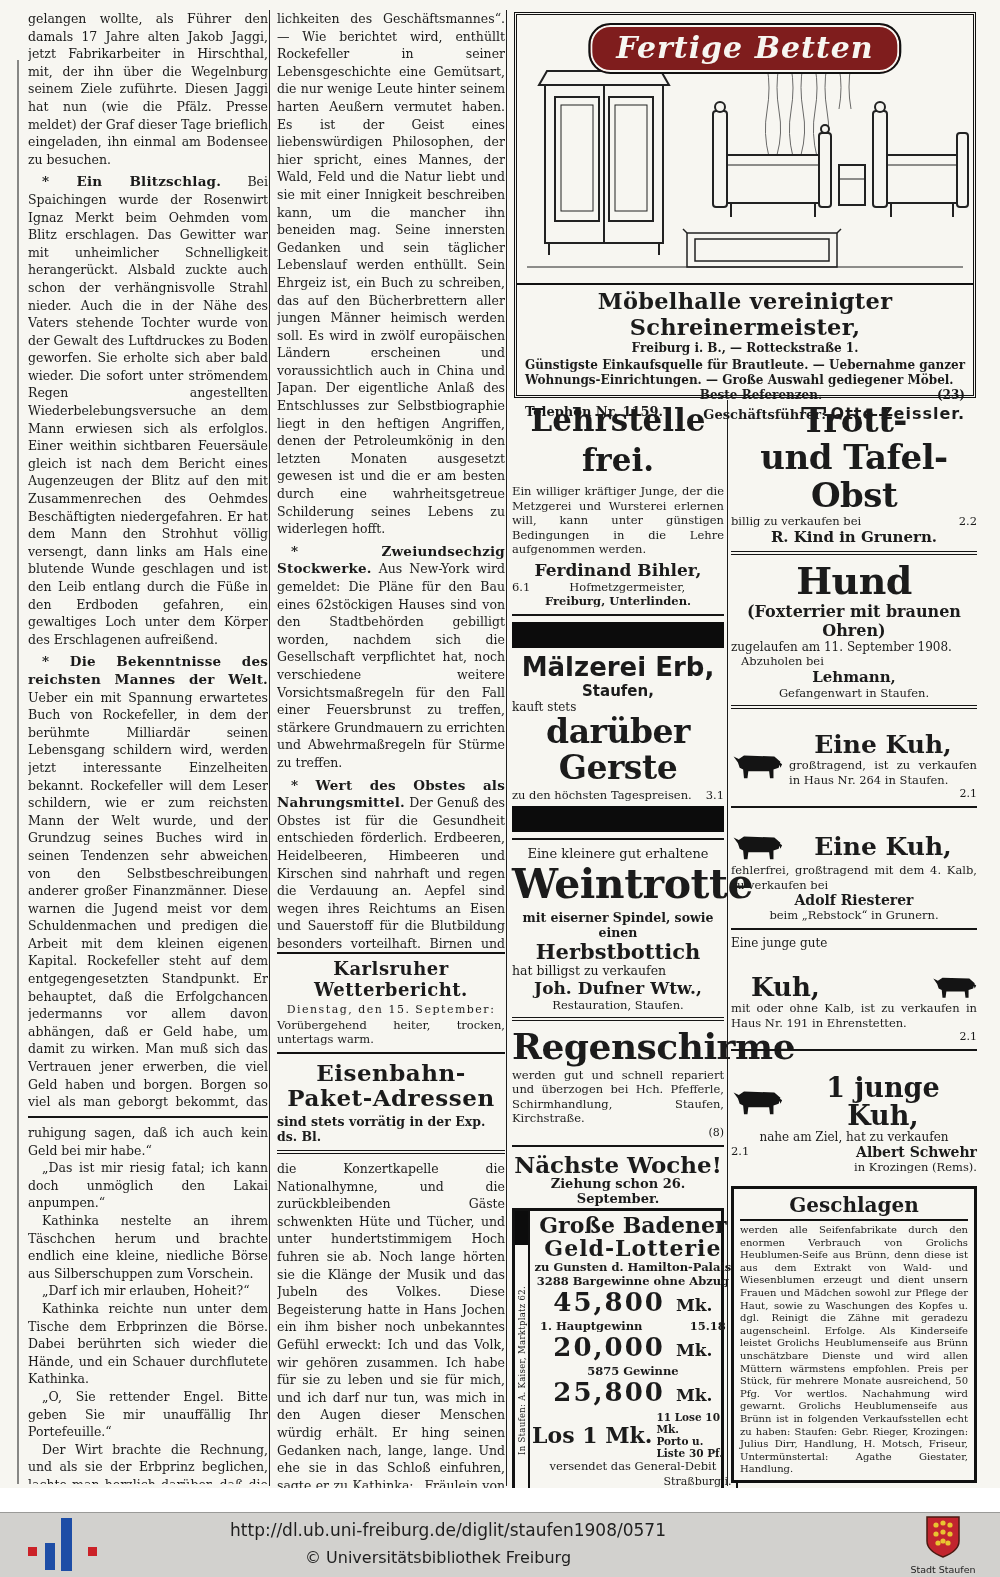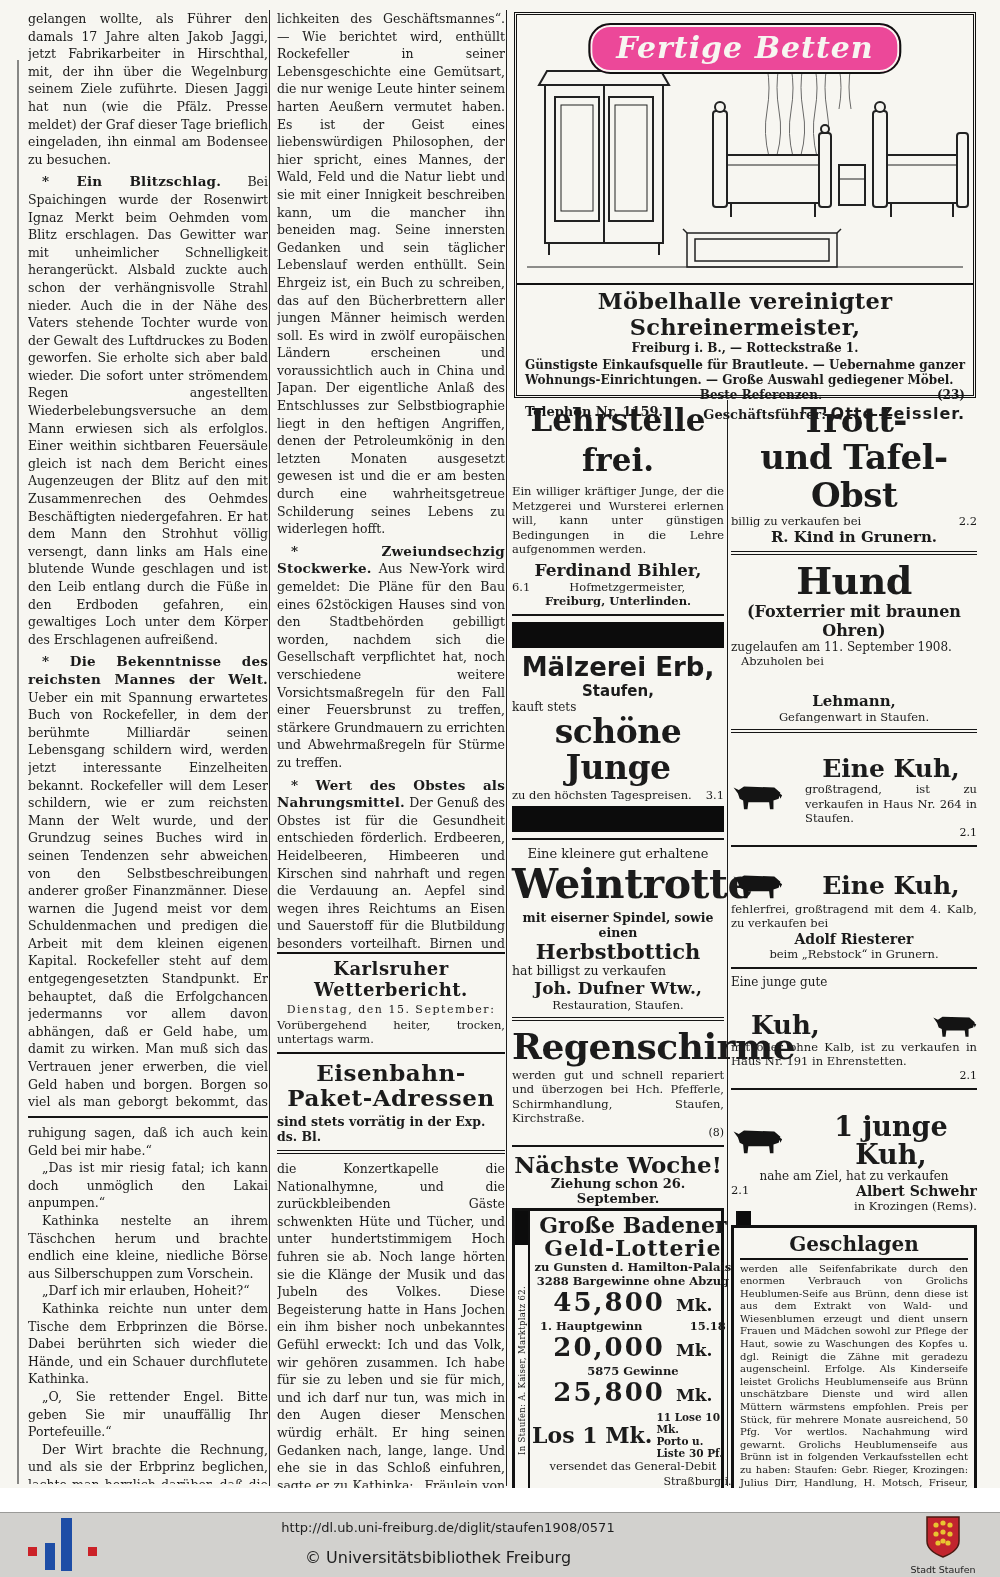--- a/index.html
+++ b/index.html
@@ -23,21 +23,21 @@
   .wbox{border-top:2px solid #111;border-bottom:2px solid #111;padding:4px 0 6px;margin:4px 0;}
   .wtitle{font-weight:bold;font-size:18px;text-align:center;letter-spacing:.5px;}
   .wdate{font-size:11px;text-align:center;letter-spacing:1.5px;margin-top:3px;}
   .wrep{font-size:11.5px;text-align:justify;margin-top:2px;}
   .ebox{border-bottom:4px double #111;padding:2px 0 6px;margin-bottom:6px;}
   .etitle{font-weight:bold;font-size:23px;line-height:25px;text-align:center;letter-spacing:.5px;}
   .esub{font-size:12.5px;font-weight:bold;text-align:left;margin-top:4px;}
   
   #bigad{position:absolute;left:514px;top:12px;width:462px;height:386px;border:3px double #111;background:#f7f6f1;box-sizing:border-box;}
   .illus{position:relative;height:268px;border-bottom:2px solid #111;overflow:hidden;}
-  .banner{position:absolute;left:50%;top:8px;transform:translateX(-50%);background:#ec4899;color:#f7f6f1;
+  .banner{position:absolute;left:50%;top:8px;transform:translateX(-50%);background:#7f1d1d;color:#f7f6f1;
           padding:5px 26px 7px;border-radius:22px;border:2px solid #111;box-shadow:inset 0 0 0 2px #f7f6f1;
           font-size:30px;font-weight:bold;font-style:italic;letter-spacing:1px;white-space:nowrap;}
   .badtext{padding:3px 8px 0;}
   .b1{font-weight:bold;font-size:22.5px;text-align:center;letter-spacing:.3px;}
   .b2{font-weight:bold;font-size:12px;text-align:center;margin-top:1px;}
   .b3{font-weight:bold;font-size:12px;text-align:justify;margin-top:3px;line-height:14.5px;}
   .b4row{display:flex;justify-content:space-between;font-size:12px;font-weight:bold;margin-top:1px;}
   .b4{flex:1;text-align:center;padding-left:60px;}
   .b5row{display:flex;justify-content:space-between;font-size:13px;font-weight:bold;margin-top:2px;}
   .mgrname{font-family:"DejaVu Sans",sans-serif;font-size:16px;font-weight:bold;letter-spacing:1px;}
@@ -72,25 +72,25 @@
   .stname{font-weight:bold;font-size:21px;white-space:nowrap;}
   .staddr{font-size:11px;line-height:13px;}
   
   .gbox{border:3px solid #111;padding:4px 6px;margin-top:12px;background:#f7f6f1;}
   .gtitle{font-weight:bold;font-size:20px;text-align:center;border-bottom:2px solid #111;padding-bottom:2px;margin-bottom:3px;}
   .gbody{font-size:10px;line-height:12.6px;text-align:justify;font-weight:500;}
   
   .ftitle{font-weight:bold;font-size:26px;text-align:center;letter-spacing:1px;border-top:3px double #111;border-bottom:3px double #111;padding:1px 0;margin:0 18px 4px;}
   
   .cow{flex:0 0 auto;}
-  .adrow{display:flex;gap:22px;align-items:center;margin-top:23px;}
+  .adrow{display:flex;gap:6px;align-items:center;margin-top:23px;}
   
   #fwhite{position:absolute;left:0;top:1488px;width:1000px;height:24px;background:#ffffff;}
   #fbar{position:absolute;left:0;top:1512px;width:1000px;height:65px;background:#d2d1ce;border-top:1px solid #9a9a98;box-sizing:border-box;}
-  .furl{position:absolute;left:0;top:1520px;width:896px;text-align:center;font-family:"DejaVu Sans",sans-serif;font-size:13px;color:#1e1e1e;}
+  .furl{position:absolute;left:0;top:1520px;width:896px;text-align:center;font-family:"DejaVu Sans",sans-serif;font-size:17px;color:#1e1e1e;}
   .fcopy{position:absolute;left:0;top:1548px;width:876px;text-align:center;font-family:"DejaVu Sans",sans-serif;font-size:16px;color:#1e1e1e;}
   .logo{position:absolute;left:24px;top:1516px;width:90px;height:58px;}
   .logo div{position:absolute;}
   .lg-b1{left:37px;top:2px;width:11px;height:53px;background:#1d4da6;}
   .lg-b2{left:21px;top:27px;width:10px;height:27px;background:#1d4da6;}
   .lg-r1{left:4px;top:31px;width:9px;height:9px;background:#cb2127;}
   .lg-r2{left:64px;top:31px;width:9px;height:9px;background:#cb2127;}
   .crest{position:absolute;right:22px;top:1515px;width:70px;text-align:center;}
   .crest-cap{font-family:"DejaVu Sans",sans-serif;font-size:9.5px;color:#1e1e1e;margin-top:1px;}
 </style>
@@ -234,21 +234,21 @@
         <span></span>
       </div>
       <div class="sub" style="font-weight:bold;">Freiburg, Unterlinden.</div>
     </div>
     <hr class="hrule">
     <div class="redact"></div>
     <div class="ad">
       <div class="sansb ctr" style="font-size:26px;">Mälzerei Erb,</div>
       <div class="sansb ctr" style="font-size:15px;">Staufen,</div>
       <div style="font-size:12px;">kauft stets</div>
-      <div class="disp-xl">schöne Junge</div>
+      <div class="disp-xl">darüber Gerste</div>
       <div class="numrow" style="margin-top:2px;">
         <span>zu den höchsten Tagespreisen.</span>
         <span>3.1</span>
       </div>
     </div>
     <div class="redact"></div>
     <hr class="hrule">
     <div class="ad">
       <div class="ctr" style="font-size:13px;">Eine kleinere gut erhaltene</div>
       <div class="disp-xl" style="font-size:41px;line-height:46px;">Weintrotte</div>
@@ -320,21 +320,21 @@
         <span>2.2</span>
       </div>
       <div class="sig" style="font-size:15px;">R. Kind in Grunern.</div>
     </div>
     <hr class="hr2">
     <div class="ad">
       <div class="disp-xl" style="font-size:38px;line-height:42px;">Hund</div>
       <div class="ctr" style="font-weight:bold;font-size:16px;">(Foxterrier mit braunen Ohren)</div>
       <div style="font-size:12px;">zugelaufen am 11. September 1908.</div>
       <div style="font-size:11.5px;text-indent:10px;">Abzuholen bei</div>
-      <div class="sig" style="font-size:15px;margin-top:24px;">Lehmann,</div>
+      <div class="sig" style="font-size:15px;">Lehmann,</div>
       <div class="sub">Gefangenwart in Staufen.</div>
     </div>
     <hr class="hr2">
     <div class="ad adrow">
       <svg class="cow" width="52" height="32" viewBox="0 0 60 36">
           <path d="M8 14 L3 7 L9 10 L15 6 L50 7 L57 13 L55 20 L49 22 L49 32 L45 32 L44 24 L20 24 L19 32 L15 32 L14 22 L10 20 Z M55 13 L59 16 L57 20" fill="#141414"></path>
         </svg>
       <div style="flex:1;">
         <div class="disp-lg" style="font-size:25px;line-height:26px;">Eine Kuh,</div>
         <div class="body-sm">großtragend, ist zu verkaufen in Haus Nr. 264 in Staufen.</div>

